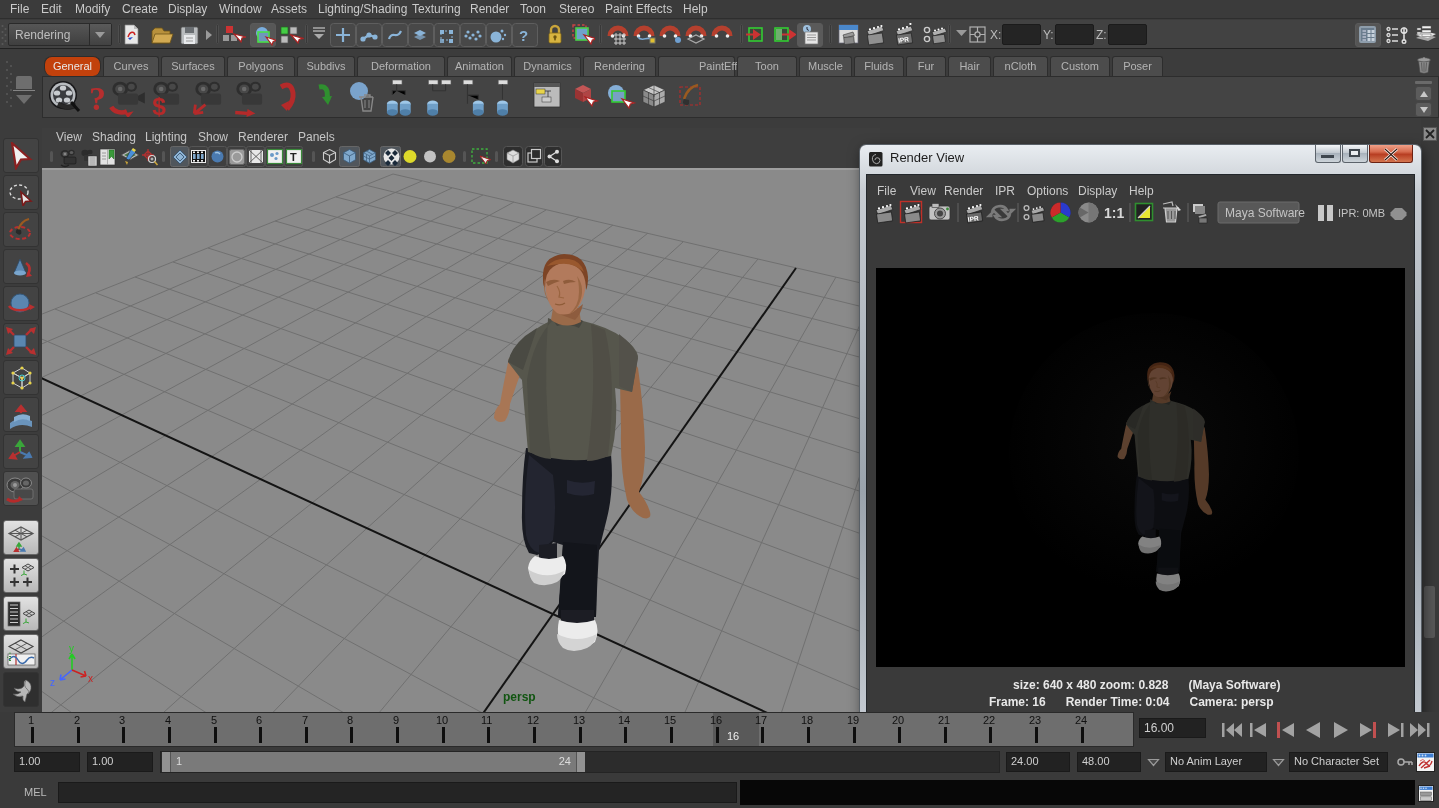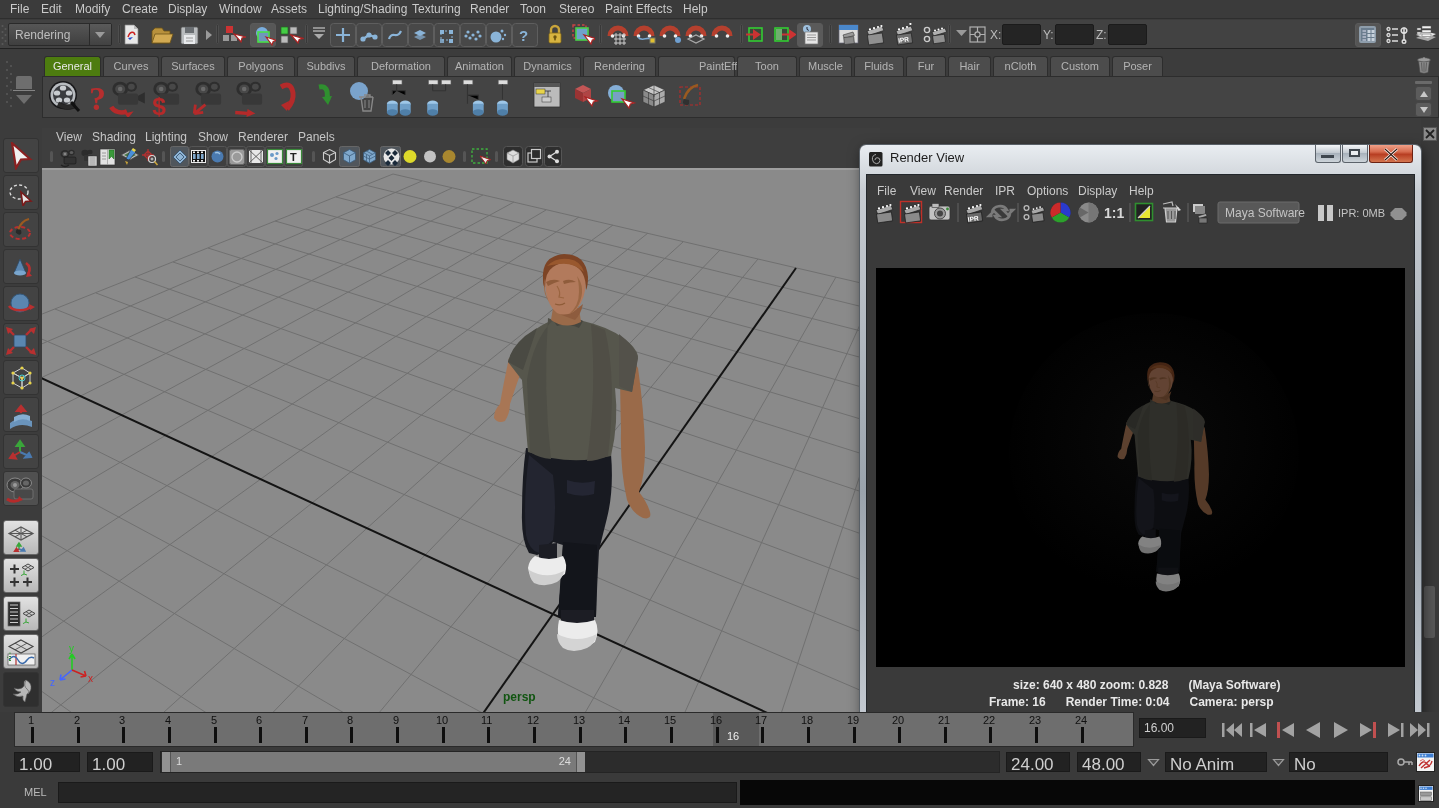--- a/index.html
+++ b/index.html
@@ -14,21 +14,21 @@
 
   
   #toolbar { left:0; top:20px; width:1439px; height:29px; background:#424242; border-bottom:1px solid #222; }
   .tb-sep { position:absolute; top:4px; width:3px; height:20px; border-radius:2px; background:#383838; border:1px solid #4e4e4e; }
   .tb-btn { position:absolute; top:3px; width:26px; height:24px; border-radius:3px; background:#4b4b4b; border:1px solid #5a5a5a; }
 
   
   #shelftabs { left:0; top:54px; width:1439px; height:22px; background:#3c3c3c; }
   #shelftabs .tab { position:absolute; top:2px; height:20px; background:#4c4c4c; border:1px solid #2d2d2d;
      border-bottom:none; border-radius:3px 3px 0 0; color:#b4b4b4; font-size:11px; text-align:center; line-height:19px; }
-  #shelftabs .tab.active { background:#4d7c0f; color:#e8e8e8; }
+  #shelftabs .tab.active { background:#c2410c; color:#e8e8e8;border-radius:8px; }
 
   
   #shelf { left:42px; top:76px; width:1397px; height:42px; background:#444444; border:1px solid #2d2d2d; }
   #shelfleft { left:0; top:49px; width:42px; height:69px; background:#3c3c3c; }
 
   
   #toolbox { left:0; top:118px; width:42px; height:594px; background:#3c3c3c; }
   .tool { position:absolute; left:3px; width:36px; height:35px; border-radius:3px; background:#434343; border:1px solid #333; }
 
   
@@ -49,21 +49,21 @@
   #rv-img { position:absolute; left:9px; top:93px; width:529px; height:399px; background:#000; }
 
   
   #timeline { left:0; top:712px; width:1439px; height:35px; background:#3a3a3a; }
   #timeruler { position:absolute; left:14px; top:0px; width:1120px; height:35px; background:#6e6e6e; border:1px solid #2a2a2a; }
   #timeruler .num { position:absolute; top:1px; font-size:11px; color:#111; }
   #timeruler .tick { position:absolute; top:14px; width:3px; height:16px; background:#0e0e0e; }
 
   
   #rangebar { left:0; top:747px; width:1439px; height:31px; background:#3a3a3a; }
-  .field { position:absolute; background:#222222; border:1px solid #1a1a1a; color:#cfcfcf; font-size:17px;
+  .field { position:absolute; background:#222222; border:1px solid #1a1a1a; color:#cfcfcf; font-size:11px;
            padding:2px 4px; height:20px; }
 
   
   #melbar { left:0; top:778px; width:1439px; height:30px; background:#3a3a3a; }
 </style>
 </head>
 <body>
 <div id="root">
 
   <div class="abs" id="menubar">

